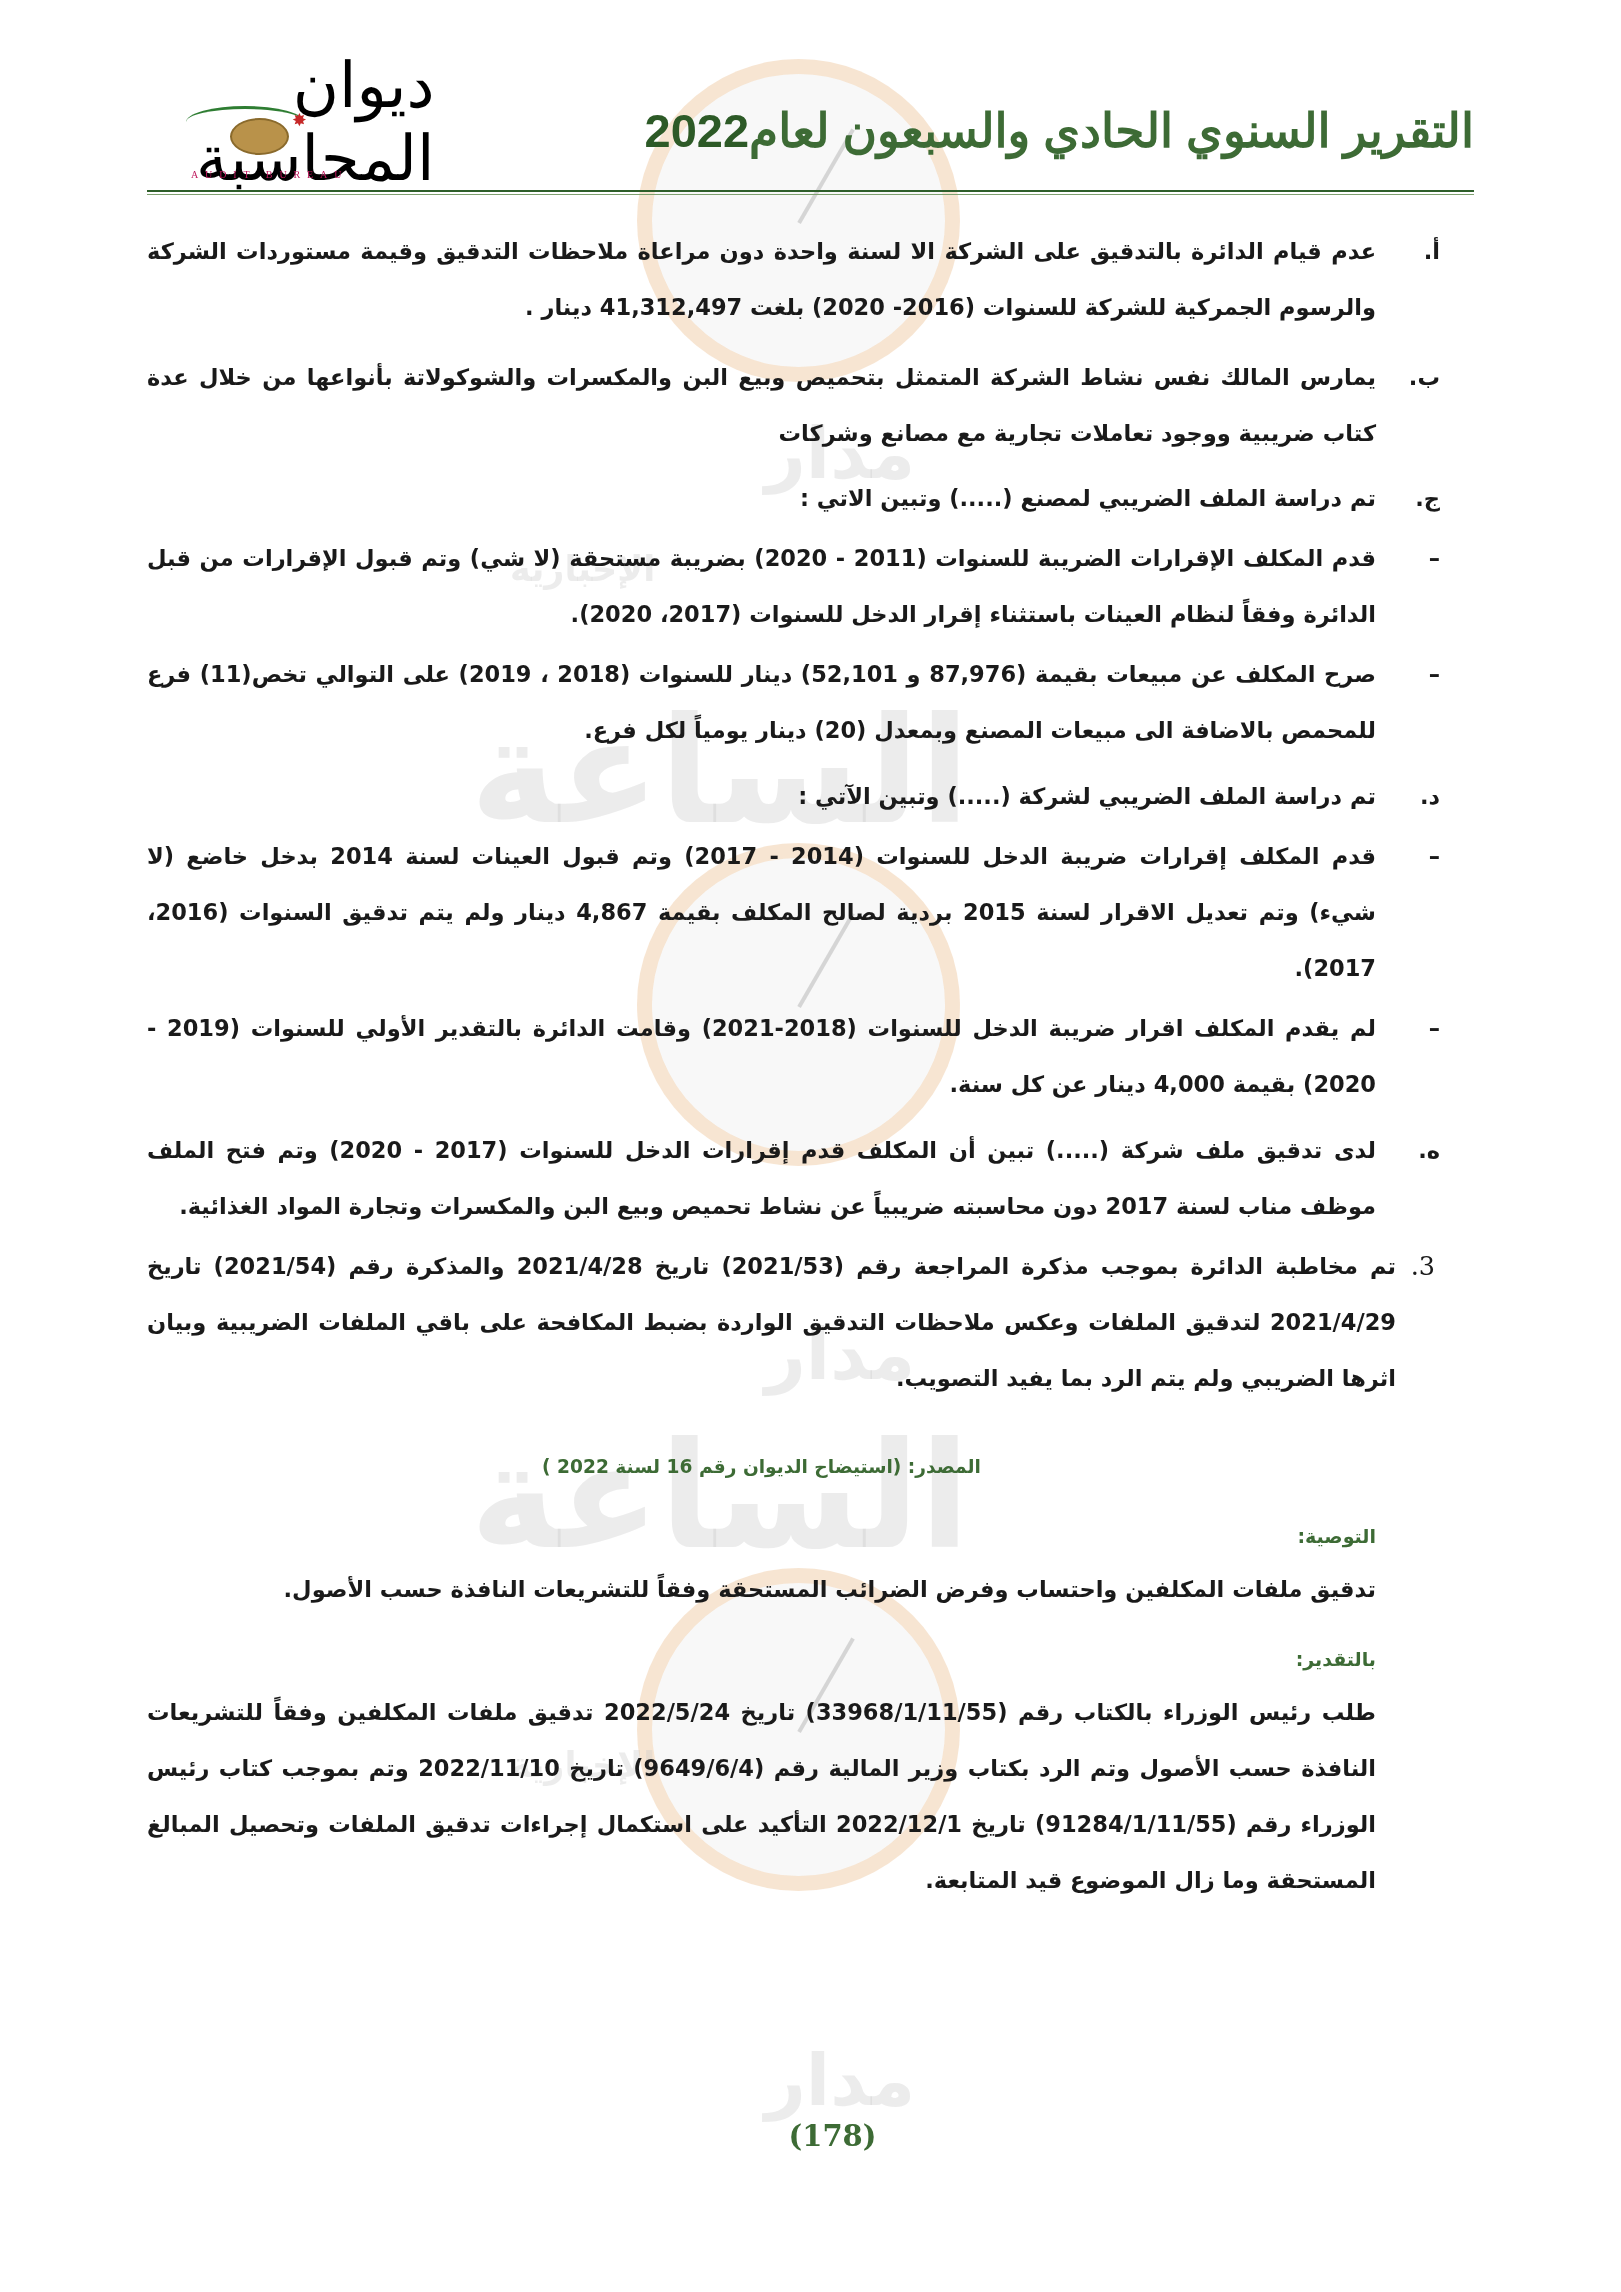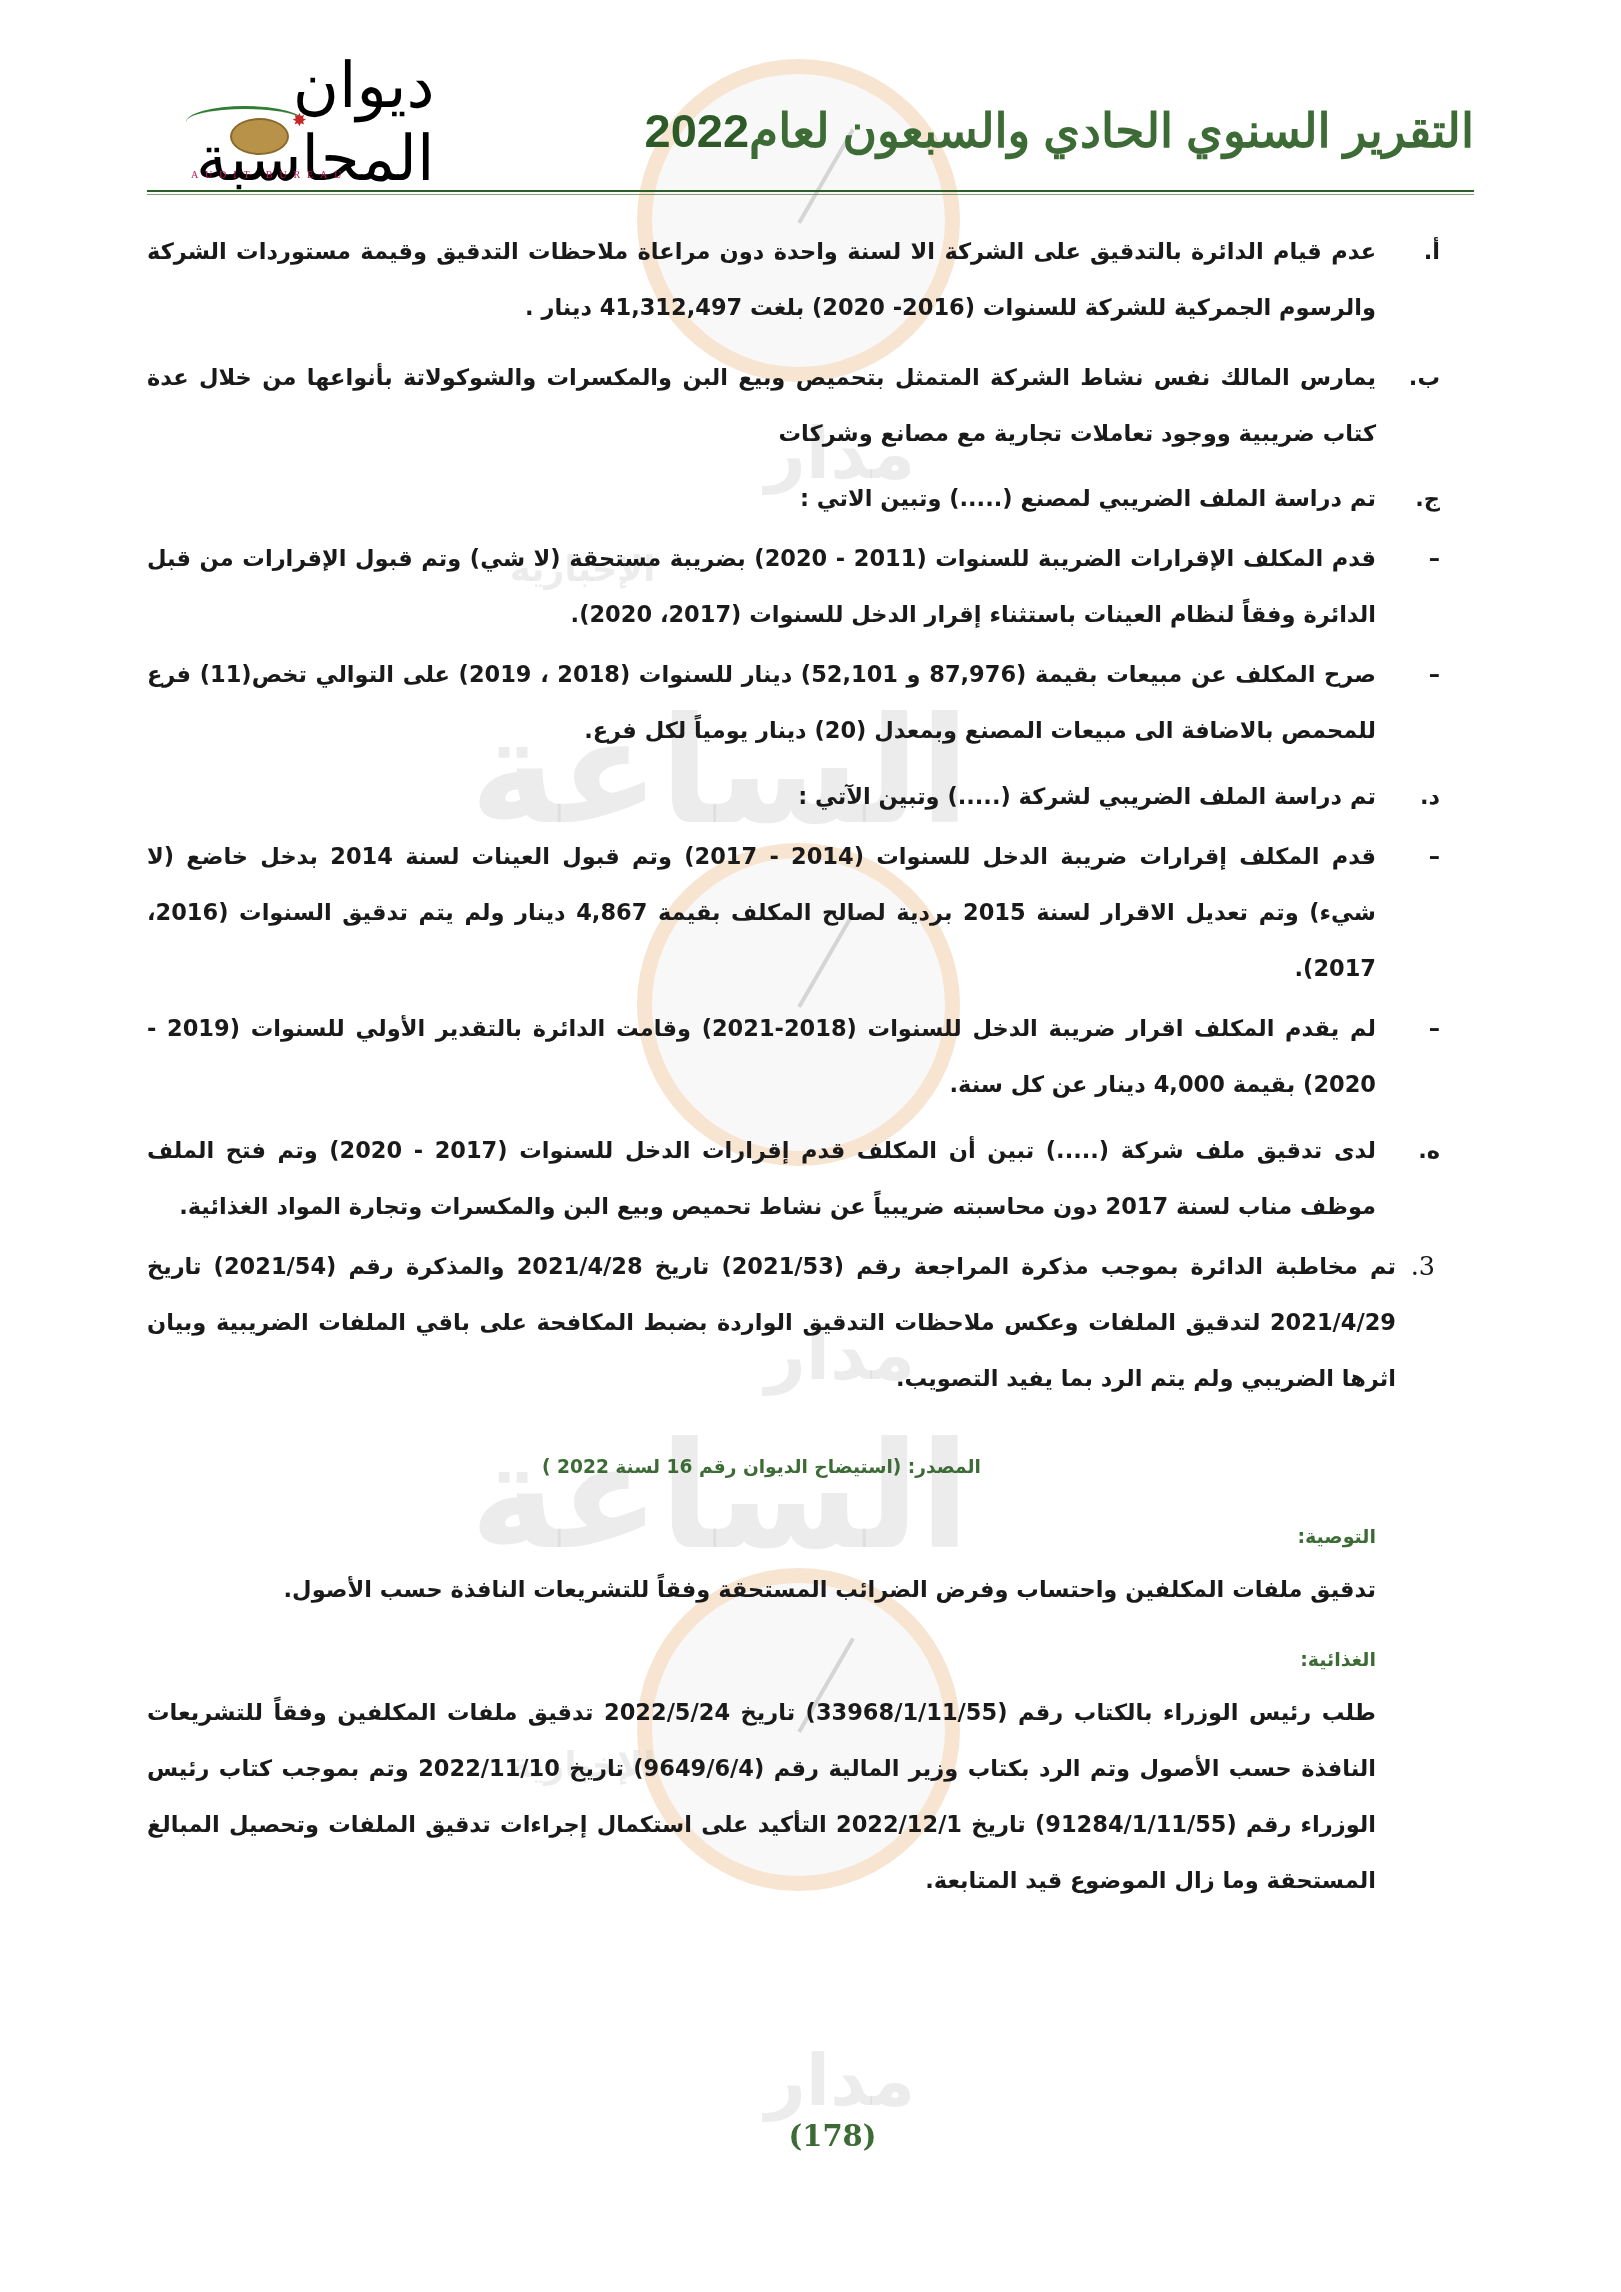--- a/index.html
+++ b/index.html
@@ -125,18 +125,18 @@
   <div class="point3">
     <span class="marker">3.</span>
     <span>تم مخاطبة الدائرة بموجب مذكرة المراجعة رقم (2021/53) تاريخ 2021/4/28 والمذكرة رقم (2021/54) تاريخ 2021/4/29 لتدقيق الملفات وعكس ملاحظات التدقيق الواردة بضبط المكافحة على باقي الملفات الضريبية وبيان اثرها الضريبي ولم يتم الرد بما يفيد التصويب.</span>
   </div>
 
   <div class="source">المصدر: (استيضاح الديوان رقم 16 لسنة 2022 )</div>
 
   <div class="section-head">التوصية:</div>
   <div class="plain">تدقيق ملفات المكلفين واحتساب وفرض الضرائب المستحقة وفقاً للتشريعات النافذة حسب الأصول.</div>
 
-  <div class="section-head">الغذائية:</div>
+  <div class="section-head">بالتقدير:</div>
   <div class="plain">طلب رئيس الوزراء بالكتاب رقم (33968/1/11/55) تاريخ 2022/5/24 تدقيق ملفات المكلفين وفقاً للتشريعات النافذة حسب الأصول وتم الرد بكتاب وزير المالية رقم (9649/6/4) تاريخ 2022/11/10 وتم بموجب كتاب رئيس الوزراء رقم (91284/1/11/55) تاريخ 2022/12/1 التأكيد على استكمال إجراءات تدقيق الملفات وتحصيل المبالغ المستحقة وما زال الموضوع قيد المتابعة.</div>
 </div>
 
 <div class="page-number">(178)</div>
 
 
 </body></html>

